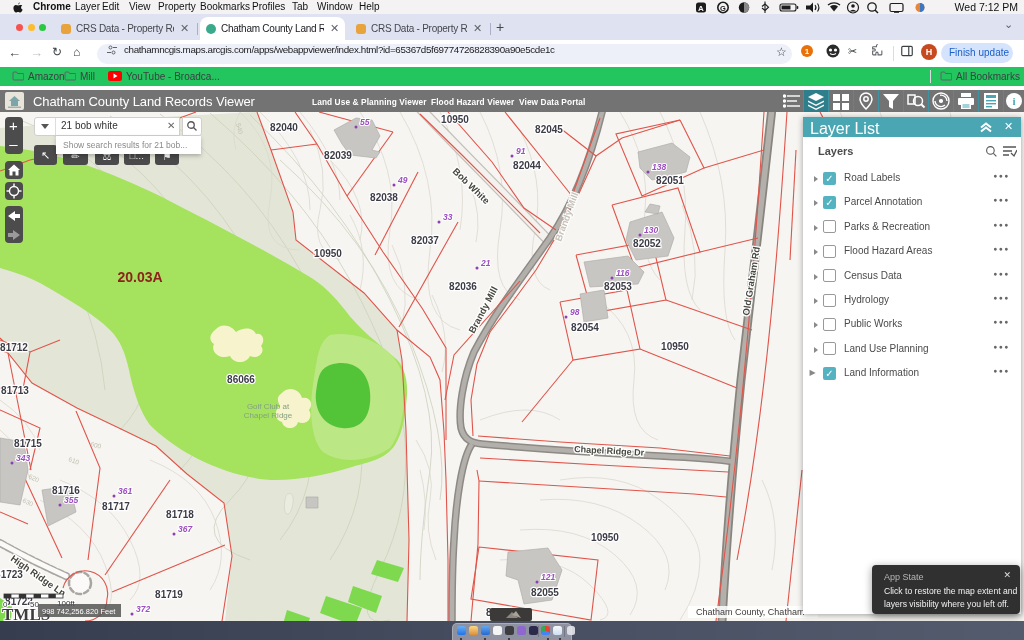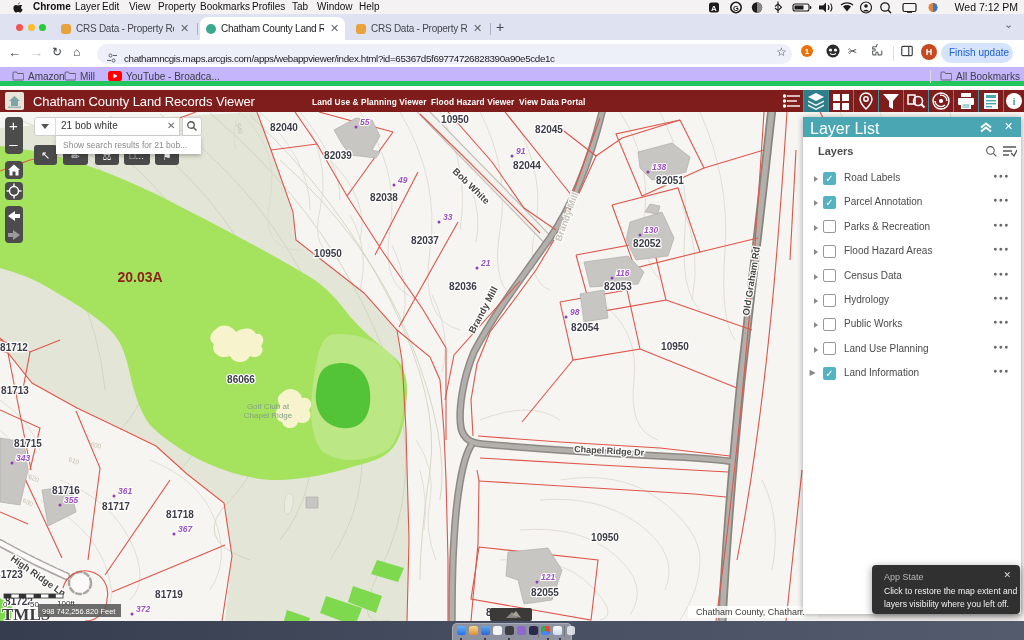--- a/index.html
+++ b/index.html
@@ -2,37 +2,37 @@
 <html><head><meta charset="utf-8">
 <style>
 *{margin:0;padding:0;box-sizing:border-box}
 html,body{width:1024px;height:640px;overflow:hidden;font-family:"Liberation Sans",sans-serif;position:relative;background:#fff}
 .abs{position:absolute}
 
 #menubar{left:0;top:0;width:1024px;height:14px;background:#f4f2f3;color:#111;font-size:10px;display:flex;align-items:center}
 .mi{position:absolute;top:1px;white-space:nowrap}
 #menubar .b{font-weight:bold} .mi{position:absolute;top:1px}
 #mbright{position:absolute;right:6px;top:0;height:14px;display:flex;align-items:center;font-size:10.5px;color:#111}
-#mbright span{margin-left:8px}
+#mbright span{margin-left:21px}
 
 #tabbar{left:0;top:14px;width:1024px;height:26px;background:#dee2f1}
 .tl{position:absolute;top:10px;width:7px;height:7px;border-radius:50%}
 .tab{position:absolute;top:3px;height:23px;font-size:10px;letter-spacing:-0.25px;color:#45474d;display:flex;align-items:center;padding:0 6px;border-radius:8px 8px 0 0}
 .tab .fav{width:10px;height:10px;border-radius:3px;margin-right:5px;flex:0 0 auto}
 .tab .x{margin-left:auto;color:#5f6368;font-size:11px;padding-left:6px}
 .tab.active{background:#fff;color:#202124}
 .tabdiv{position:absolute;top:9px;width:1px;height:12px;background:#aab0c8}
 
 #toolbar{left:0;top:40px;width:1024px;height:27px;background:#fff}
 .tbico{position:absolute;color:#3c4043;font-size:13px}
-#omnibox{position:absolute;left:97px;top:3.5px;width:695px;height:20px;background:#edf0f9;border-radius:10px;font-size:9.8px;letter-spacing:-0.35px;color:#202124;display:flex;align-items:flex-end}
-
-#bookmarks{left:0;top:67px;width:1024px;height:19px;background:#c4b5fd;border-bottom:5px solid #22c55e;font-size:10px;color:#3c4043}
-
-#appheader{left:0;top:90px;width:1024px;height:35px;background:#7f1d1d;color:#fff}
+#omnibox{position:absolute;left:97px;top:3.5px;width:695px;height:20px;background:#edf0f9;border-radius:10px;font-size:9.8px;letter-spacing:-0.35px;color:#202124;display:flex;align-items:flex-start}
+
+#bookmarks{left:0;top:67px;width:1024px;height:19px;background:#22c55e;border-bottom:5px solid #22c55e;font-size:10px;color:#3c4043}
+
+#appheader{left:0;top:90px;width:1024px;height:35px;background:#737373;color:#fff}
 #appheader .title{position:absolute;left:33px;top:4px;font-size:13px;letter-spacing:-0.1px}
 #appheader .nav{position:absolute;top:6.5px;font-size:8.3px;font-weight:bold;letter-spacing:.1px}
 .hbtn{position:absolute;top:0;height:22px;border-left:1px solid #3d93a1}
 
 #map{left:0;top:112px}
 
 #panel{left:803px;top:117px;width:218px;height:497px;background:#fff;box-shadow:0 1px 6px rgba(0,0,0,.35)}
 #panelhead{position:absolute;left:0;top:0;width:218px;height:20px;background:#4ba6b4;color:#fff}
 .lrow{position:absolute;left:0;width:218px;height:24px}
 .lrow .tri{position:absolute;left:11px;top:8px;width:0;height:0;border-left:4px solid #8a8a8a;border-top:3.5px solid transparent;border-bottom:3.5px solid transparent}

